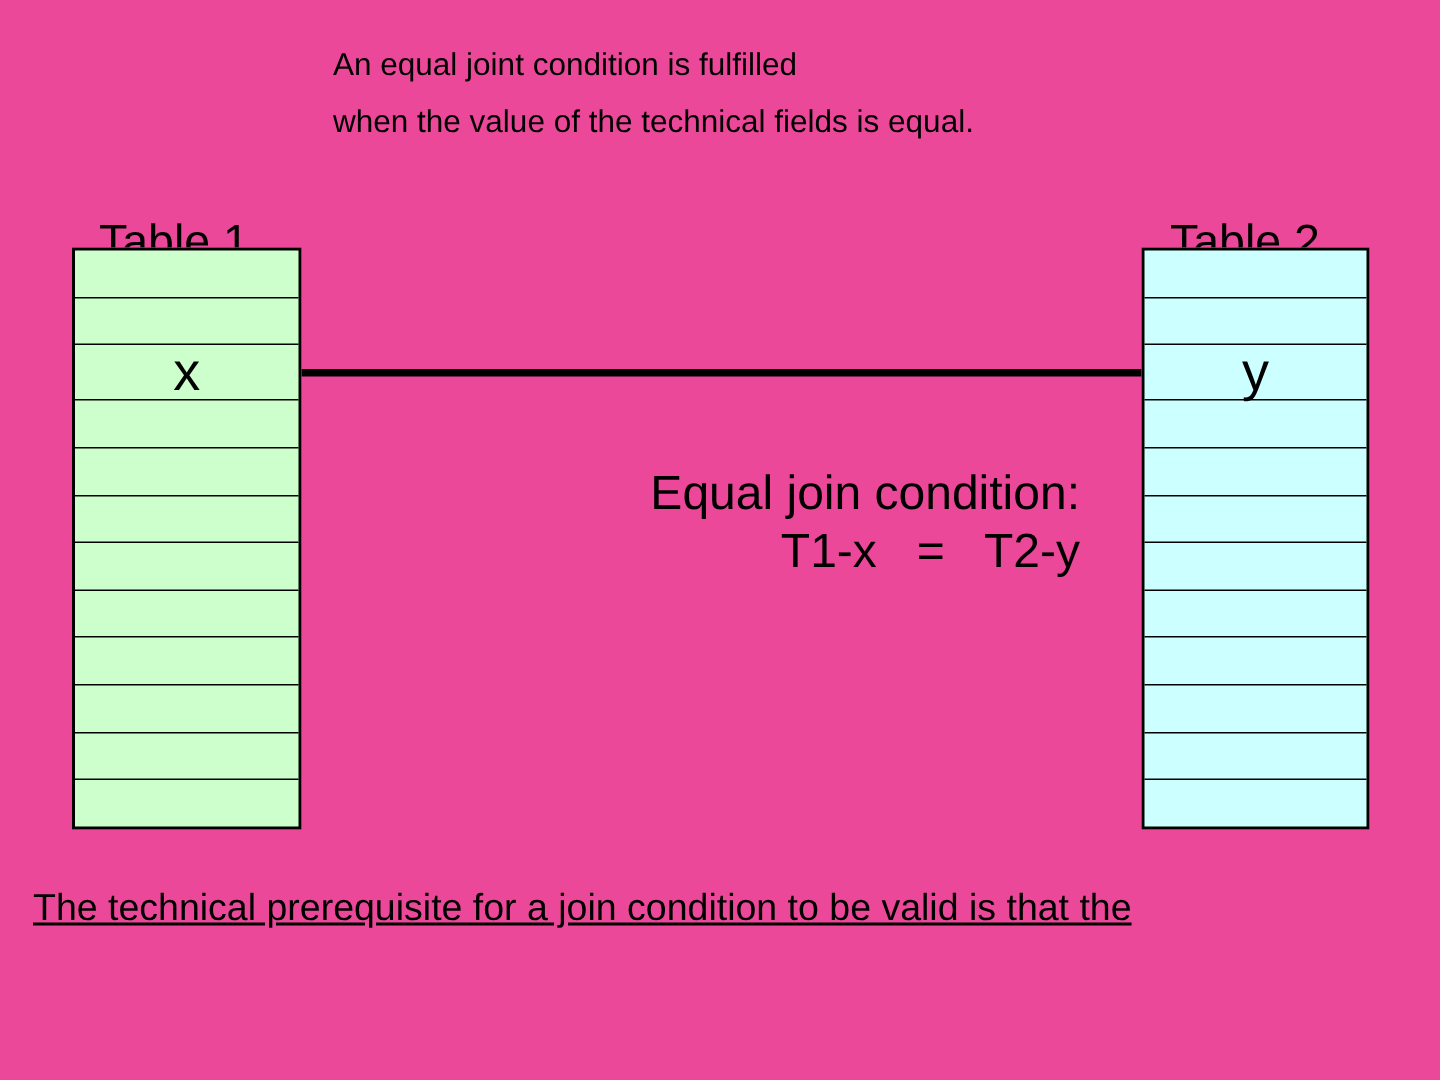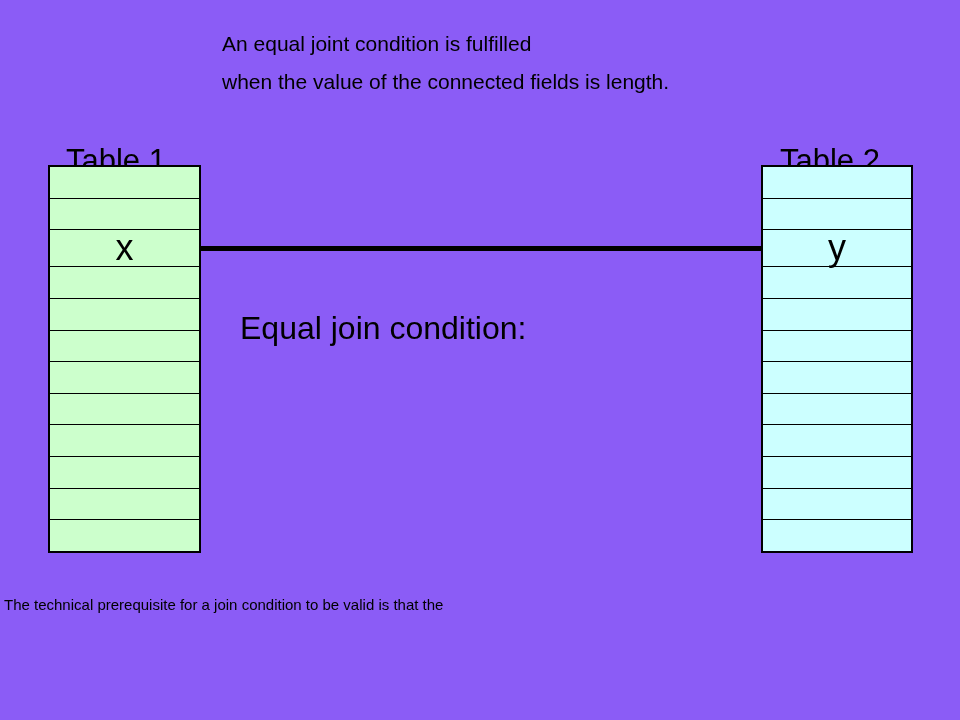--- a/index.html
+++ b/index.html
@@ -4,21 +4,21 @@
 <style>
   html, body {
     margin: 0;
     padding: 0;
     background: #ffffff;
   }
   .slide {
     position: relative;
     width: 960px;
     height: 720px;
-    background: #8b5cf6;
+    background: #ec4899;
     color: #000000;
     font-family: "Liberation Sans", sans-serif;
     overflow: hidden;
   }
   .top-note {
     position: absolute;
     left: 222px;
     top: 25px;
     font-size: 21px;
     line-height: 38px;
@@ -61,42 +61,43 @@
     top: 246px;
     width: 562px;
     height: 5px;
     background: #000000;
   }
   .join-text {
     position: absolute;
     left: 240px;
     top: 309px;
     width: 480px;
-    text-align: left;
+    text-align: right;
     font-size: 32px;
     line-height: 39px;
   }
   .join-equation { white-space: pre; }
   .bottom-note {
     position: absolute;
-    left: 4px;
+    left: 22px;
     top: 588px;
-    font-size: 15px;
+    font-size: 25px;
     line-height: 34px;
     white-space: nowrap;
+    text-decoration: underline;
   }
 </style>
 </head>
 <body>
 
 <div class="slide">
 
   <div class="top-note">
     <div>An equal joint condition is fulfilled</div>
-    <div>when the value of the connected fields is length.</div>
+    <div>when the value of the technical fields is equal.</div>
   </div>
 
   <div class="table-title title-1">Table 1</div>
   <div class="table-title title-2">Table 2</div>
 
   <div class="connector"></div>
 
   <div class="dbtable dbtable-1" style="background: rgb(204, 255, 204);">
       <div class="trow"></div>
       <div class="trow"></div>
@@ -121,19 +122,20 @@
       <div class="trow"></div>
       <div class="trow"></div>
       <div class="trow"></div>
       <div class="trow"></div>
       <div class="trow"></div>
       <div class="trow"></div>
     </div>
 
   <div class="join-text">
     <div>Equal join condition:</div>
+    <div class="join-equation">T1-x   =   T2-y</div>
   </div>
 
   <div class="bottom-note">
     <div>The technical prerequisite for a join condition to be valid is that the</div>
   </div>
 
 </div>
 
 </body></html>

